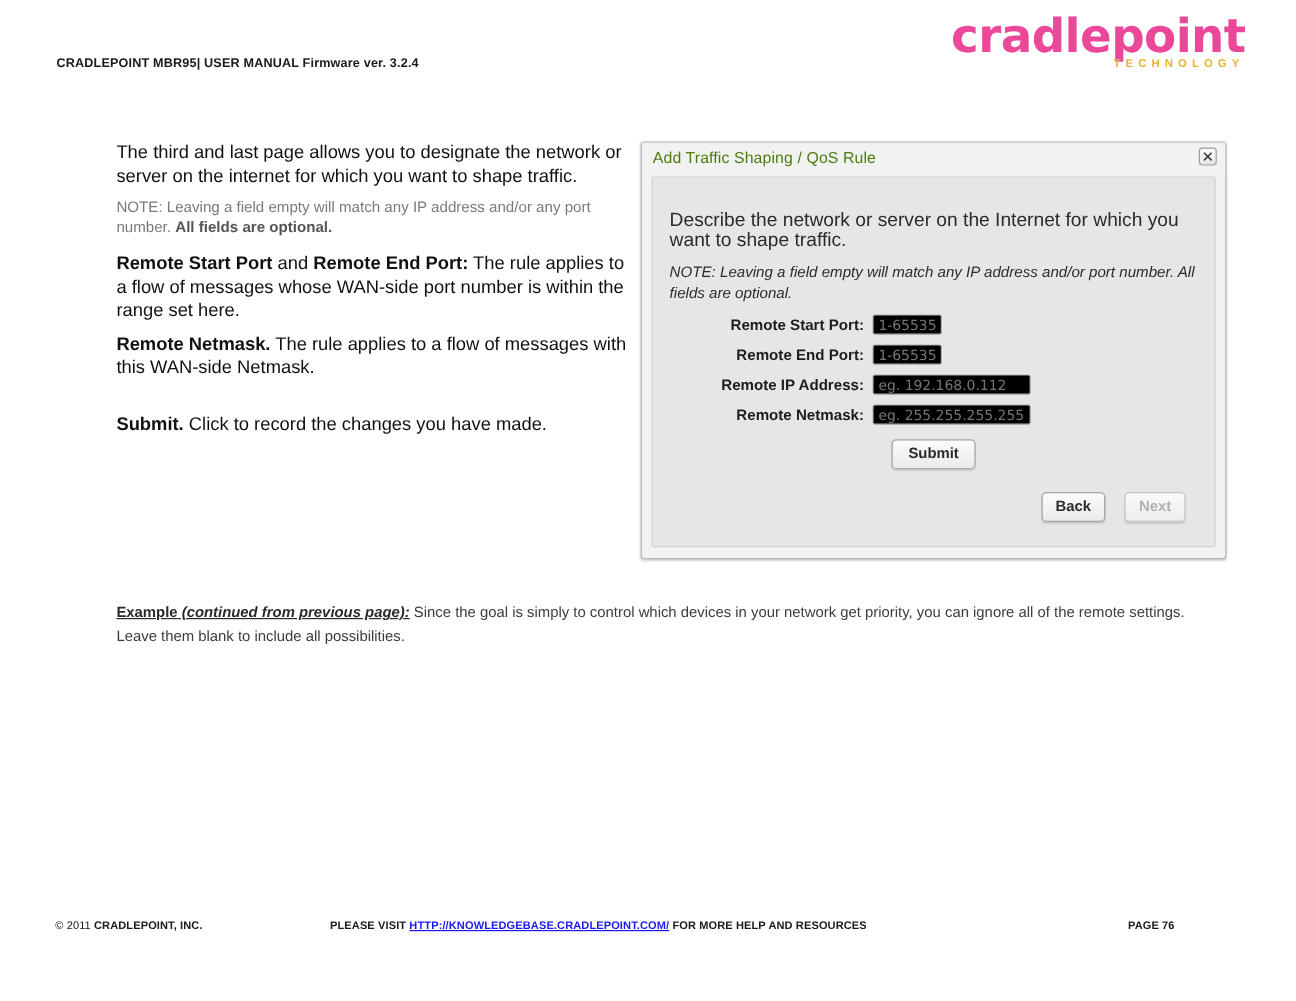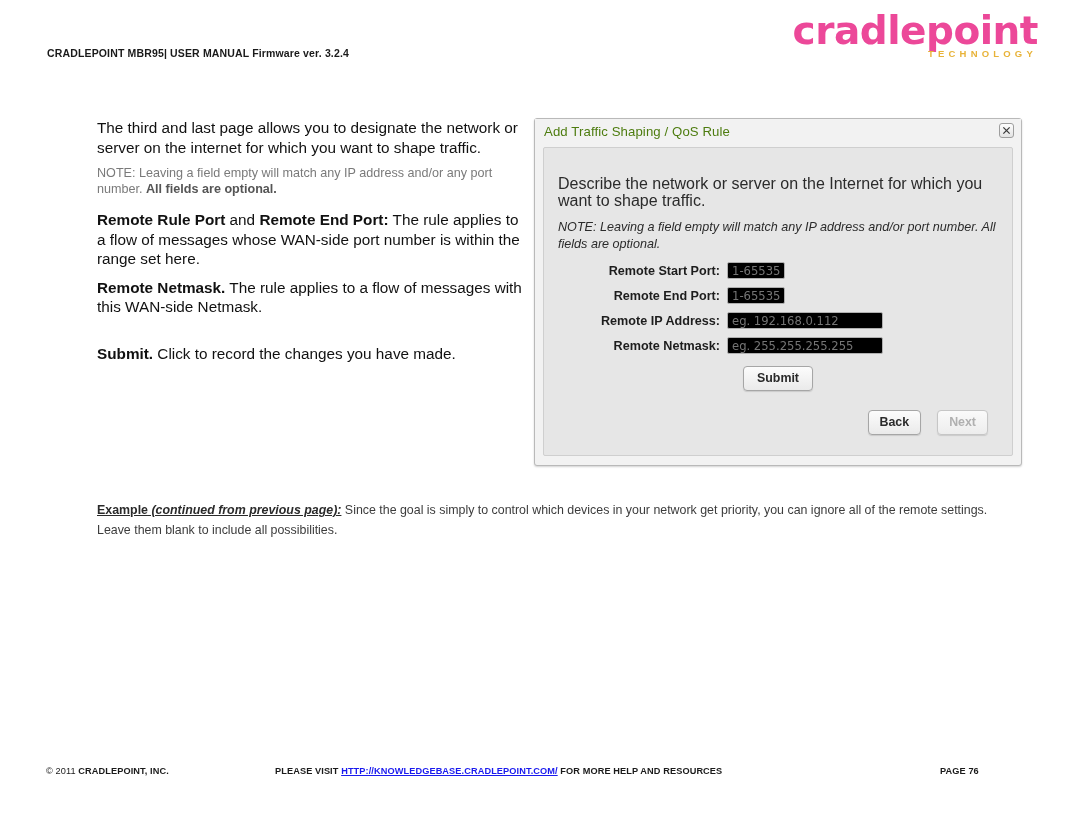--- a/index.html
+++ b/index.html
@@ -180,21 +180,21 @@
     font-family: "DejaVu Sans", sans-serif;
     font-size: 11.6px;
     color: #9a9a9a;
     padding: 1px 4px 0 4px;
     box-sizing: border-box;
     line-height: 16px;
     display: block;
     outline: none;
   }
   .input-port { width: 58px; }
-  .input-wide { width: 156px; }
+  .input-wide { width: 132px; }
   .submit-wrap {
     position: absolute;
     left: 0;
     top: 218px;
     width: 100%;
     text-align: center;
   }
   .btn {
     display: inline-block;
     font-family: "Liberation Sans", sans-serif;
@@ -290,21 +290,21 @@
     <span class="logo-sub">TECHNOLOGY</span>
   </div>
 </div>
 
 <div id="left-column">
 
   <p class="body-para">The third and last page allows you to designate the network or server on the internet for which you want to shape traffic.</p>
 
   <p class="note-para"><span>NOTE: Leaving a field empty will match any IP address and/or any port number. </span><b>All fields are optional.</b></p>
 
-  <p class="body-para"><b>Remote Rule Port</b><span> and </span><b>Remote End Port:</b><span> The rule applies to a flow of messages whose WAN-side port number is within the range set here.</span></p>
+  <p class="body-para"><b>Remote Start Port</b><span> and </span><b>Remote End Port:</b><span> The rule applies to a flow of messages whose WAN-side port number is within the range set here.</span></p>
 
 
   <p class="body-para"><b>Remote Netmask.</b><span> The rule applies to a flow of messages with this WAN-side Netmask.</span></p>
 
   <p class="body-para spaced-para"><b>Submit.</b><span> Click to record the changes you have made.</span></p>
 
 </div>
 
 <div id="qos-dialog">
 

